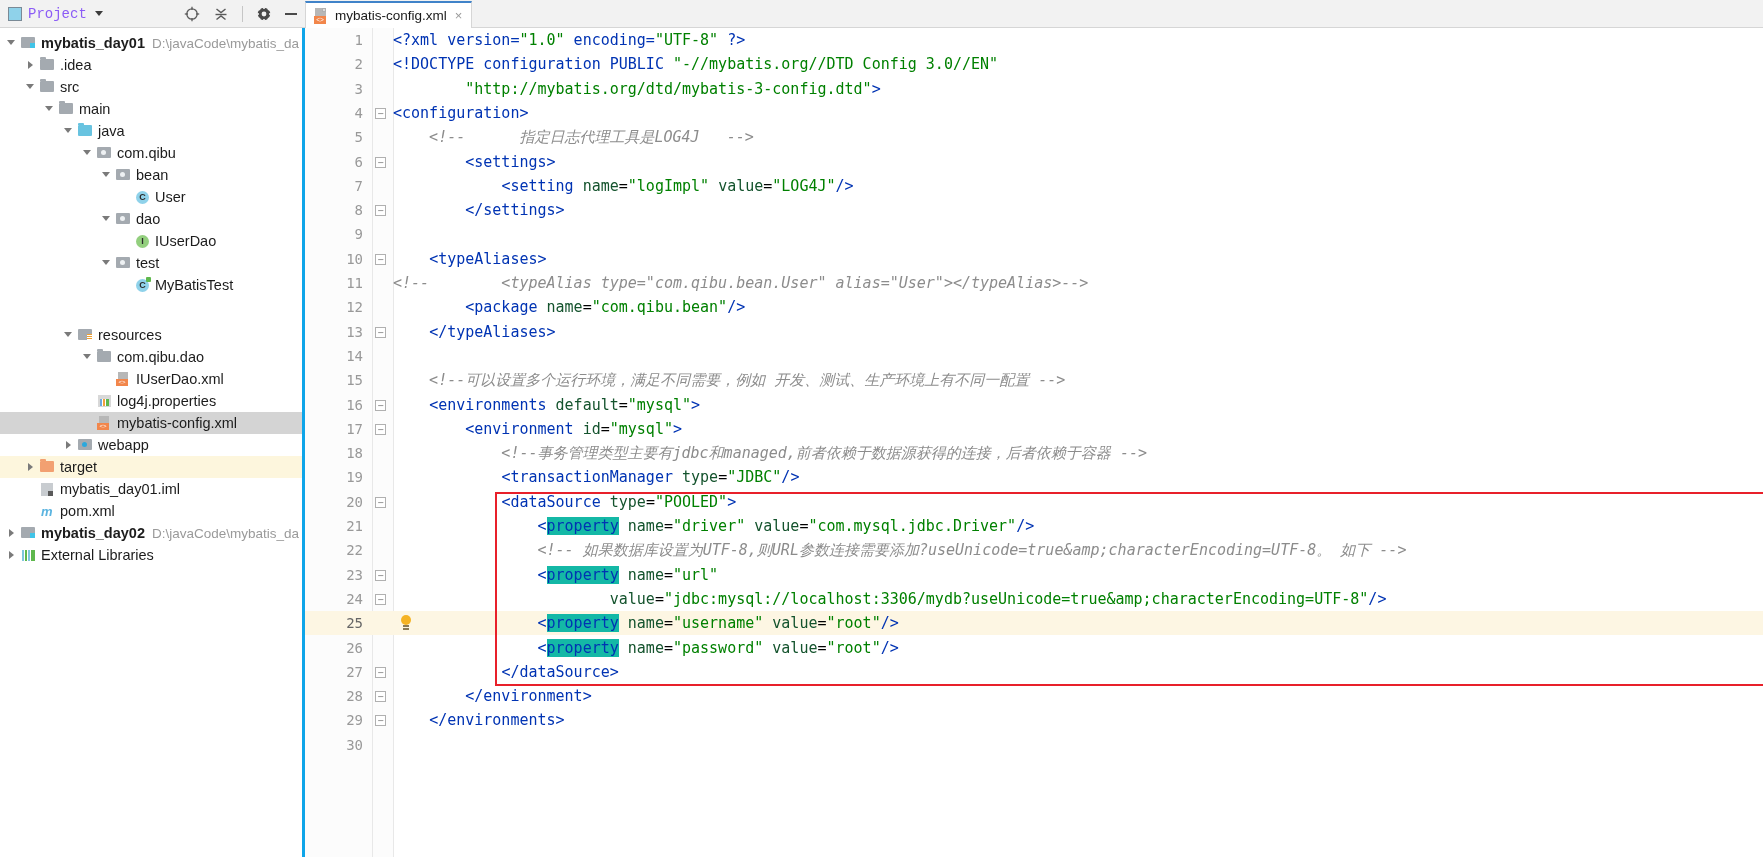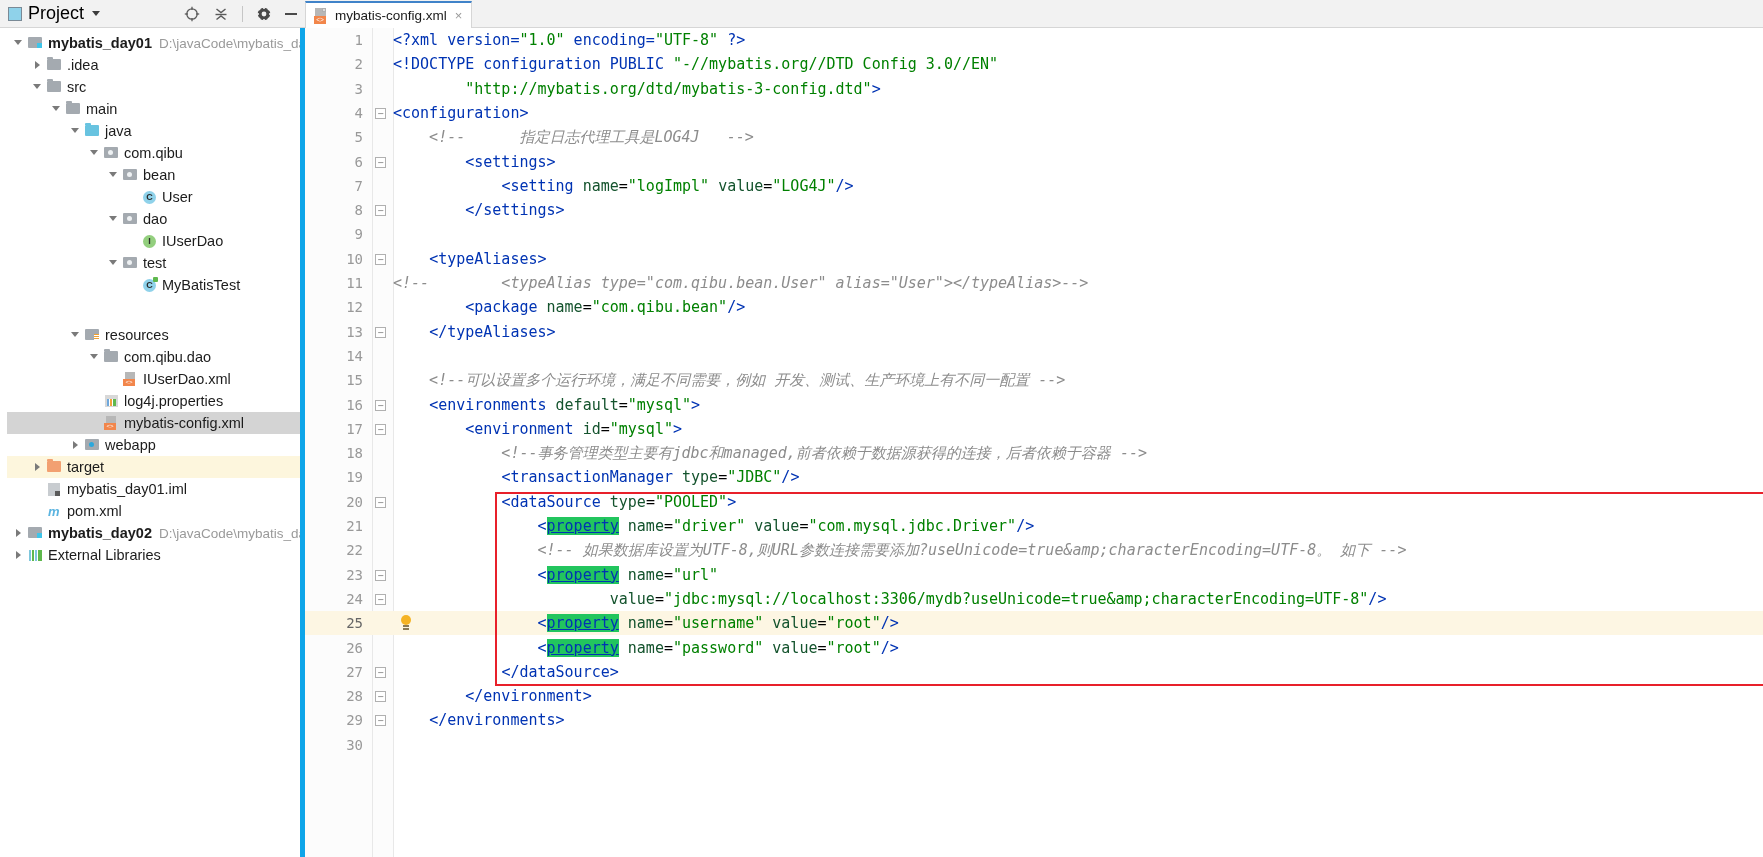--- a/index.html
+++ b/index.html
@@ -11,21 +11,21 @@
     overflow: hidden;
   }
   #app { position: relative; width: 1763px; height: 857px; display: flex; flex-direction: column; }
 
   
   .topbar { height: 28px; display: flex; align-items: stretch; background: #f2f2f2; flex: 0 0 28px; }
   .proj-head {
     width: 305px; display: flex; align-items: center; gap: 6px;
     padding-left: 8px; background: #f2f2f2; border-bottom: 1px solid #d6d6d6;
   }
-  .proj-title { font-size: 18px; color: #000000; }
+  .proj-title { font-size: 14px; color: #8b5cf6; font-family: Liberation Mono, monospace; }
   .caret-dn {
     width: 0; height: 0; border-left: 4.5px solid transparent; border-right: 4.5px solid transparent;
     border-top: 5px solid #3c3c3c; margin-left: 2px;
   }
   .tool-icons { display: flex; align-items: center; gap: 13px; margin-left: auto; padding-right: 8px; }
   .tb-ico { width: 16px; height: 16px; display: inline-block; color: #5a5a5a; }
   .tb-sep { width: 1px; height: 16px; background: #c6c6c6; }
   .minus { width: 12px; height: 2px; background: #4a4a4a; display: inline-block; }
 
   .tabstrip { flex: 1; display: flex; align-items: flex-end; background: #f2f2f2;
@@ -45,22 +45,22 @@
   .xmlico .fold { position: absolute; left: 8px; top: 0; width: 4px; height: 4px; background: #dcdcdc; }
   .xmlico .tag { position: absolute; left: 0px; bottom: 0; width: 12px; height: 8px;
                  background: #f2864b; color: #fff; font-size: 6.5px; line-height: 8px;
                  text-align: center; font-family: "Liberation Sans", sans-serif; }
 
   
   .body { flex: 1; display: flex; min-height: 0; }
 
   
   .tree {
-    width: 305px; flex: 0 0 305px; background: #ffffff; border-right: 5px solid #0ea5e9;
-    padding-top: 4px; overflow: hidden; position: relative; padding-left: 7px;
+    width: 305px; flex: 0 0 305px; background: #ffffff; border-right: 3px solid #0ea5e9;
+    padding-top: 4px; overflow: hidden; position: relative;
   }
   .row {
     display: flex; align-items: center; height: 22px; font-size: 14.5px; color: #1c1c1c;
     white-space: nowrap; padding-right: 2px;
   }
   .row.sel { background: #d4d4d4; }
   .row.hl  { background: #fdf6dd; }
   .arrow { width: 12px; height: 12px; flex: 0 0 12px; position: relative; margin-right: 2px; }
   .arrow.closed::before {
     content: ""; position: absolute; left: 3px; top: 2px;
@@ -153,21 +153,21 @@
   .bulb .glass { position:absolute; left:1px; top:0; width:10px; height:10px; background:#f5b324; border-radius:50%;}
   .bulb .base { position:absolute; left:3px; top:10px; width:6px; height:2px; background:#8a7a55;}
   .bulb .base2 { position:absolute; left:3px; top:13px; width:6px; height:2px; background:#8a7a55;}
 
   
   .t-tag   { color: #0033b3; }
   .t-attr  { color: #14532d; }
   .t-val   { color: #008000; }
   .t-cmt   { color: #8c8c8c; font-style: italic; }
   .t-punct { color: #000000; }
-  .hl-ident { background: #22c55e; text-decoration: underline; }
+  .hl-ident { background: #14b8a6; }
 
   .redbox {
     position: absolute; border: 2.5px solid #e8202a; pointer-events: none;
   }
 
   .vsep { position: absolute; top: 0; bottom: 0; width: 1px; background: #e8e8e8; }
 </style>
 </head>
 <body>
 

